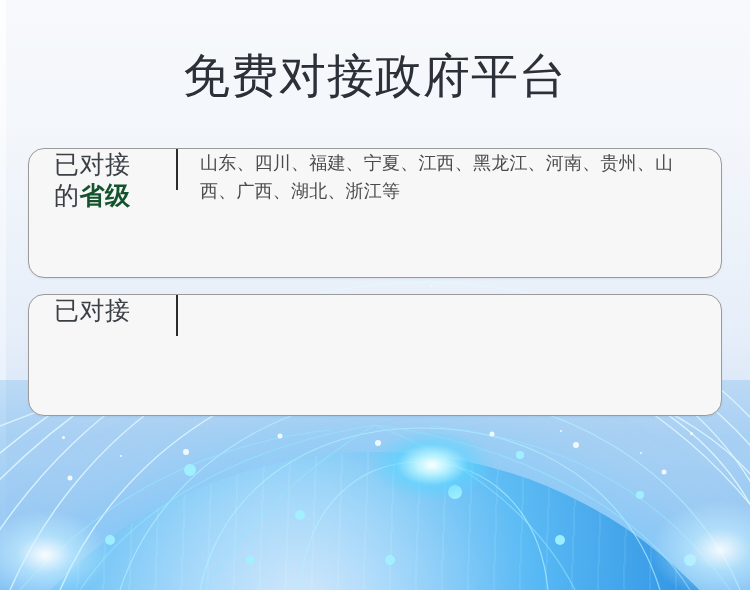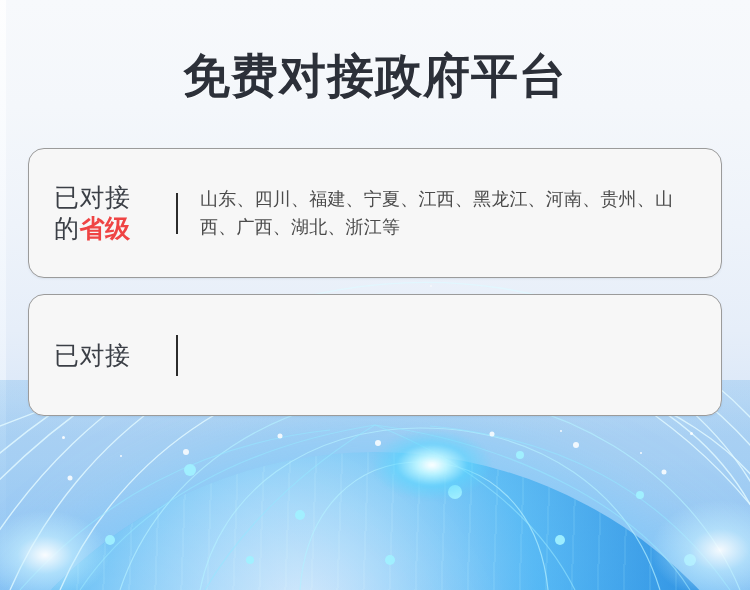--- a/index.html
+++ b/index.html
@@ -112,52 +112,51 @@
     z-index: 5;
   }
 
   .title {
     position: absolute;
     left: 0; right: 0;
     top: 48px;
     text-align: center;
     font-size: 47px;
     line-height: 56px;
-    font-weight: bold;
+    font-weight: normal;
     color: #2c3039;
     letter-spacing: 1px;
     text-shadow: 0 1px 0 rgba(255,255,255,.6);
   }
 
   .card {
     position: absolute;
     left: 28px;
     width: 694px;
     box-sizing: border-box;
     background: #f7f7f7;
     border: 1.5px solid #9b9b9b;
     border-radius: 16px;
     display: flex;
-    align-items: center;
     box-shadow: 0 1px 2px rgba(80,100,130,.10);
   }
   #card-province { top: 148px; height: 130px; }
   #card-city     { top: 294px; height: 122px; }
 
   .card-label {
     width: 112px;
     flex: 0 0 112px;
     margin-left: 25px;
     font-size: 25px;
     line-height: 31px;
     color: #3b3f46;
     letter-spacing: 0.5px;
   }
   .card-label .accent {
-    color: #ef4444;
+    color: #14532d;
     font-weight: bold;
   }
 
   .divider {
     flex: 0 0 auto;
     width: 2px;
     height: 41px;
     background: #2c2c2c;
     margin: 0 22px 0 10px;
   }

